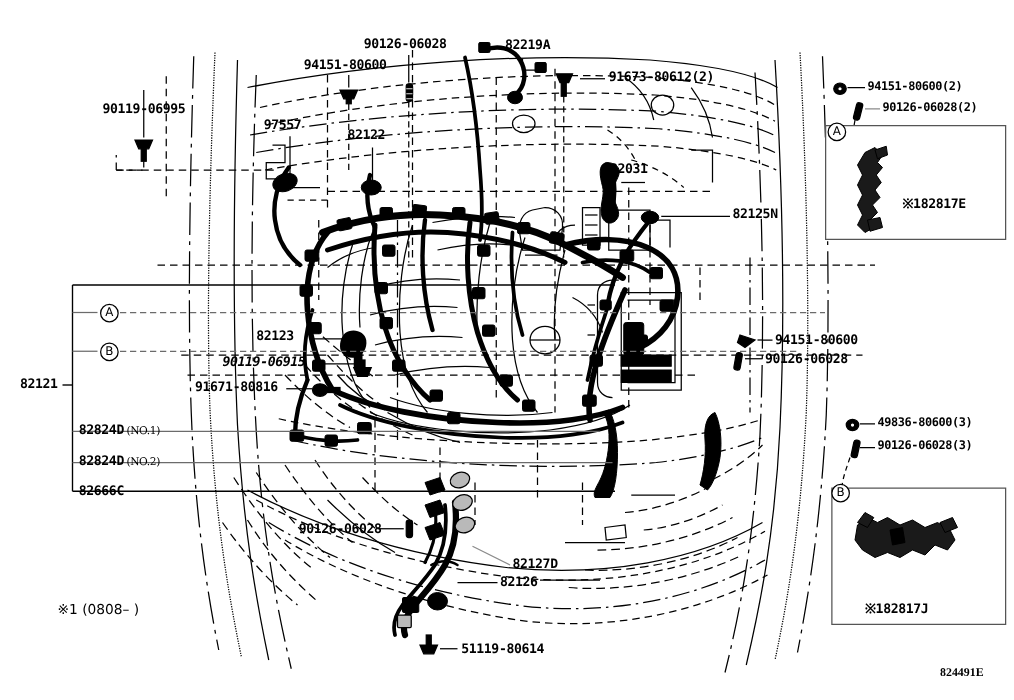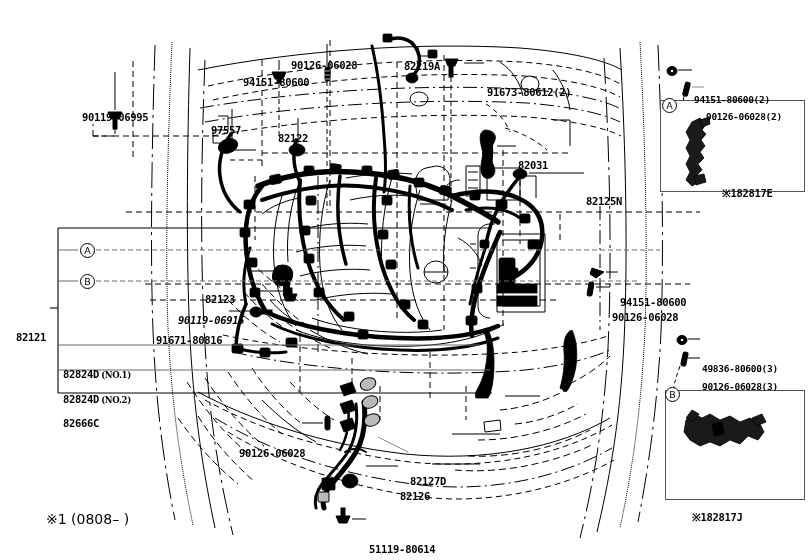--- a/index.html
+++ b/index.html
@@ -7,26 +7,26 @@
     width:811px;height:560px;position:relative;overflow:hidden;
     font-family:"DejaVu Sans Mono","Liberation Mono",monospace;
     color:#000;
   }
   #stage{position:absolute;left:0;top:0;width:811px;height:560px;}
   svg.layer{position:absolute;left:0;top:0;width:811px;height:560px;overflow:visible;}
   .lbl{
     position:absolute;
     font-family:"DejaVu Sans Mono","Liberation Mono",monospace;
     font-size:10.5px;font-weight:bold;letter-spacing:-0.3px;
-    white-space:nowrap;line-height:1;color:#000;margin-top:30px;
+    white-space:nowrap;line-height:1;color:#000;
   }
   .lbl.qty{font-size:9.5px;}
-  .lbl.note{font-family:"DejaVu Sans","Liberation Sans",sans-serif;font-size:14px;font-weight:normal;letter-spacing:0px;}
+  .lbl.note{font-family:"DejaVu Sans","Liberation Sans",sans-serif;font-size:11px;font-weight:normal;letter-spacing:0px;}
   .lbl.idcode{font-family:"DejaVu Sans","Liberation Sans",sans-serif;font-size:9.5px;font-weight:bold;letter-spacing:0px;}
-  .lbl.sub{font-size:8.5px;font-weight:bold;font-family:"DejaVu Serif","Liberation Serif",serif;}
+  .lbl.sub{font-size:8.5px;font-weight:normal;font-family:"DejaVu Serif","Liberation Serif",serif;}
   .circ{
     position:absolute;width:15px;height:15px;border:1.3px solid #000;border-radius:50%;
     font-family:"DejaVu Sans","Liberation Sans",sans-serif;font-size:9.5px;font-weight:normal;
     display:flex;align-items:center;justify-content:center;background:#fff;box-sizing:border-box;
   }
   .inset{position:absolute;border:1.1px solid #555;background:#fff;box-sizing:border-box;}
 </style>
 </head>
 <body>
 
@@ -452,21 +452,21 @@
     </g>
   </svg>
 
   <div class="lbl" style="left:82px;top:82px;text-align:center;">90119-06995</div>
   <div class="lbl" style="left:243px;top:47px;">94151-80600</div>
   <div class="lbl" style="left:291px;top:30px;">90126-06028</div>
   <div class="lbl" style="left:404px;top:31px;">82219A</div>
   <div class="lbl" style="left:487px;top:57px;">91673-80612(2)</div>
   <div class="lbl" style="left:211px;top:95px;">97557</div>
   <div class="lbl" style="left:278px;top:103px;text-align:center;">82122</div>
-  <div class="lbl" style="left:518px;top:130px;">82031</div>
+  <div class="lbl" style="left:488px;top:130px;">82031</div>
   <div class="lbl" style="left:586px;top:166px;">82125N</div>
 
   <div class="lbl" style="left:205px;top:264px;">82123</div>
   <div class="lbl" style="left:178px;top:285px;font-style:italic;">90119-06915</div>
   <div class="lbl" style="left:156px;top:305px;">91671-80816</div>
 
   <div class="lbl" style="left:16px;top:302px;">82121</div>
 
   <div style="position:absolute;left:63px;top:339px;display:flex;align-items:baseline;gap:2px;">
     <span class="lbl" style="position:static;">82824D</span>

